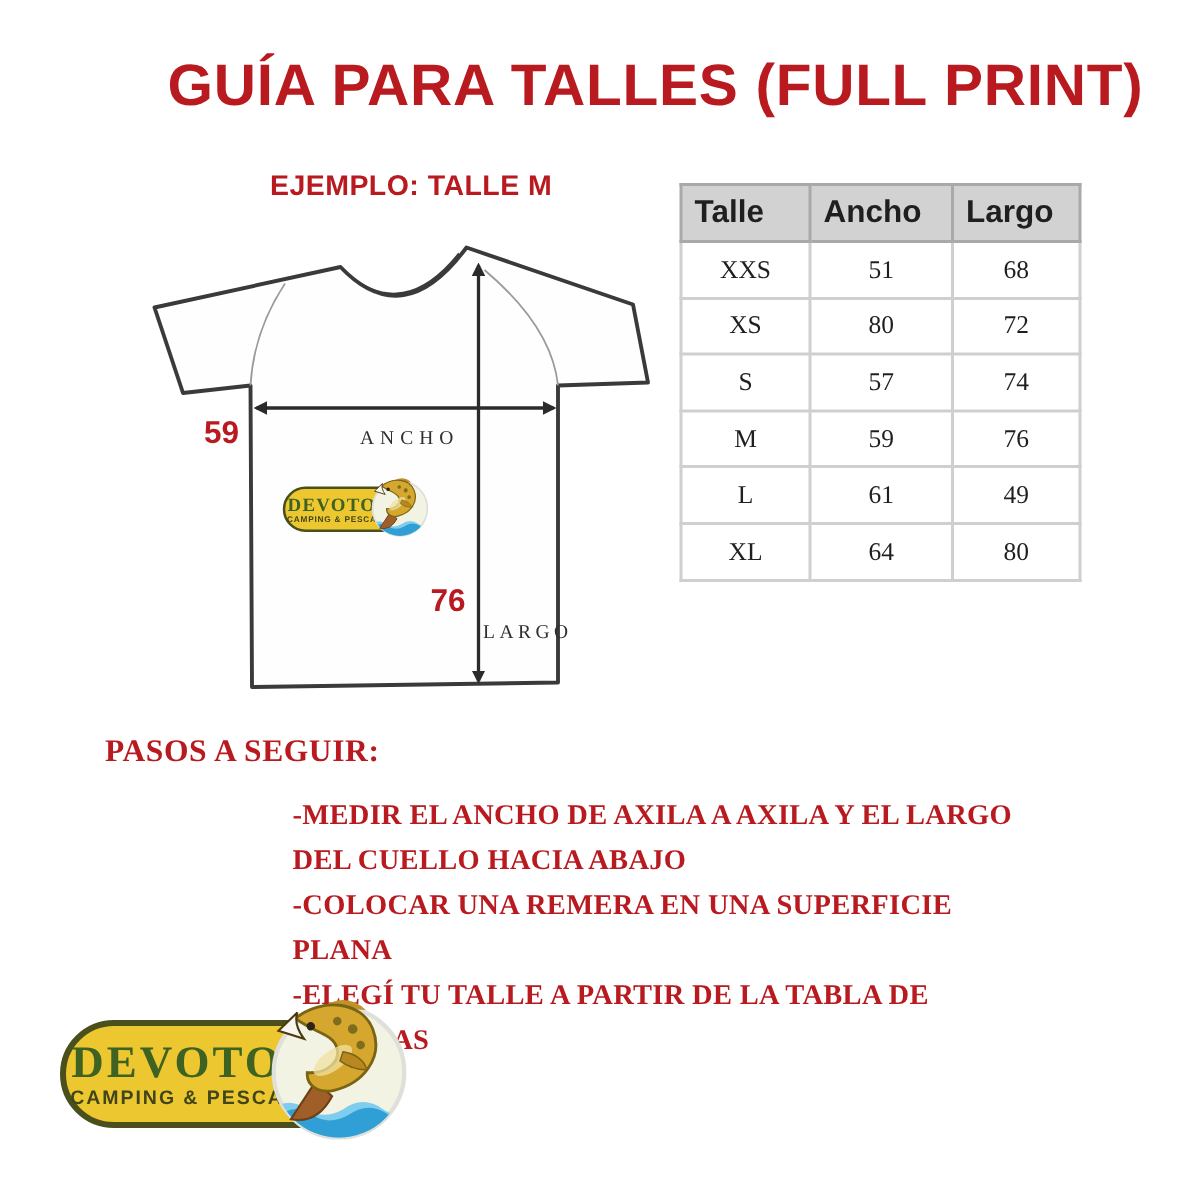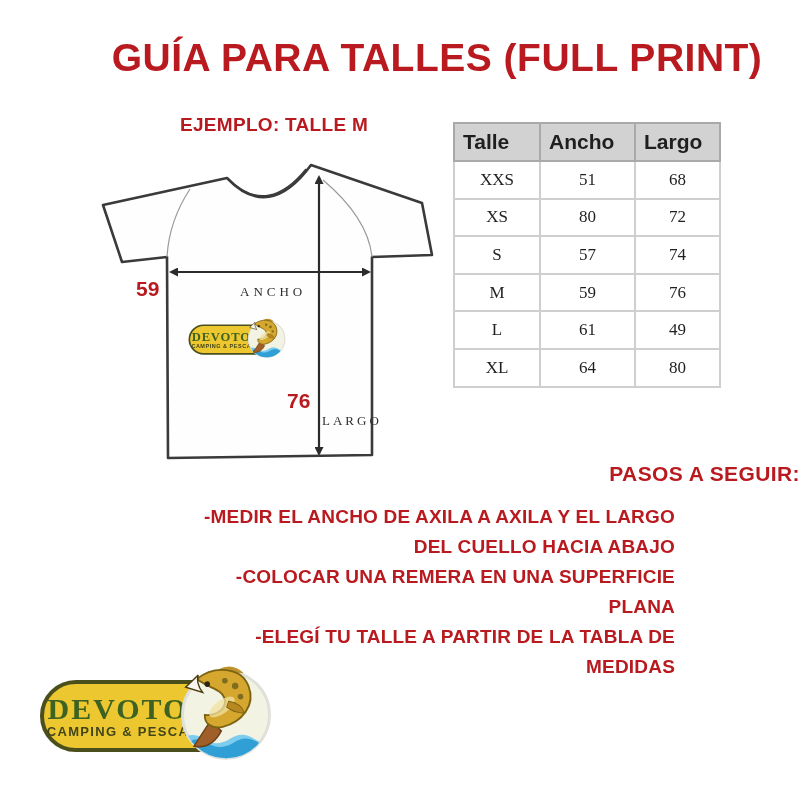--- a/index.html
+++ b/index.html
@@ -87,21 +87,21 @@
     height:37.6px;
     border:2px solid #cfcfcf;
     font-size:17px;
     text-align:center;
     background:#fff;
     font-family:Liberation Serif, serif;
   }
   .size-table td.bold-cell{font-weight:bold;}
 
   
-  .steps{left:70px;top:462px;width:730px;text-align:right;color:var(--accent-red);}
+  .steps{left:70px;top:488px;width:730px;text-align:left;color:var(--accent-red);font-family:Liberation Serif, serif;}
   .steps-heading{
     font-size:21px;
     font-weight:800;
     letter-spacing:.4px;
     margin-bottom:16px;
   }
   .step-item{
     width:480px;
     margin:0 auto;
     font-size:19px;

